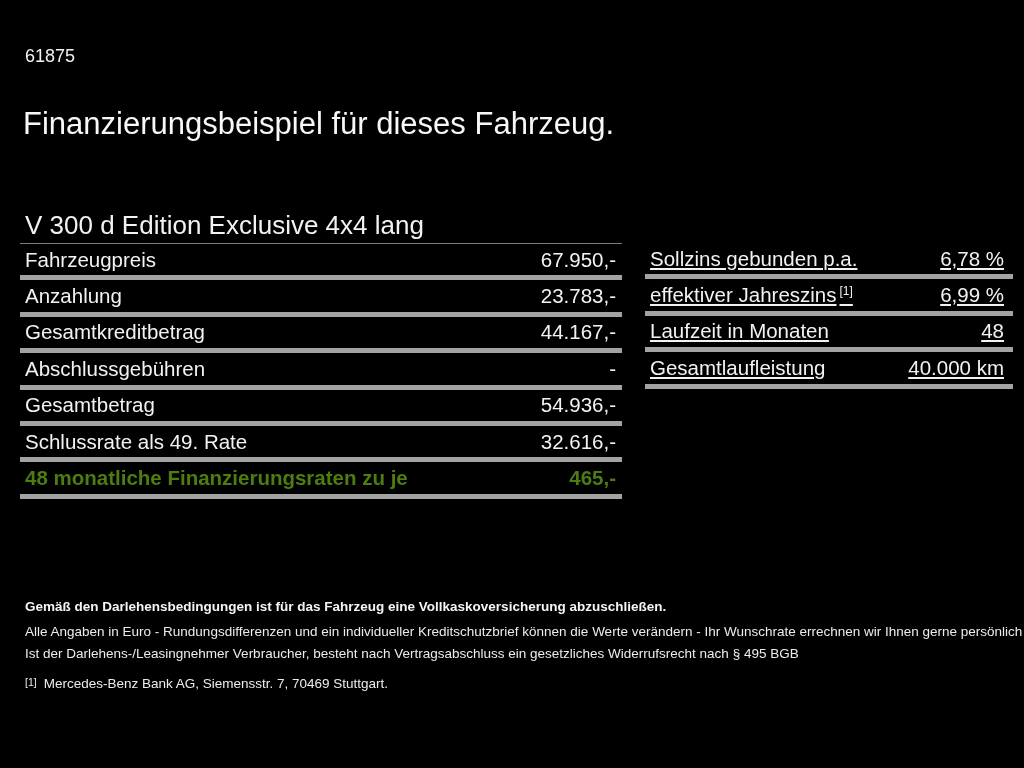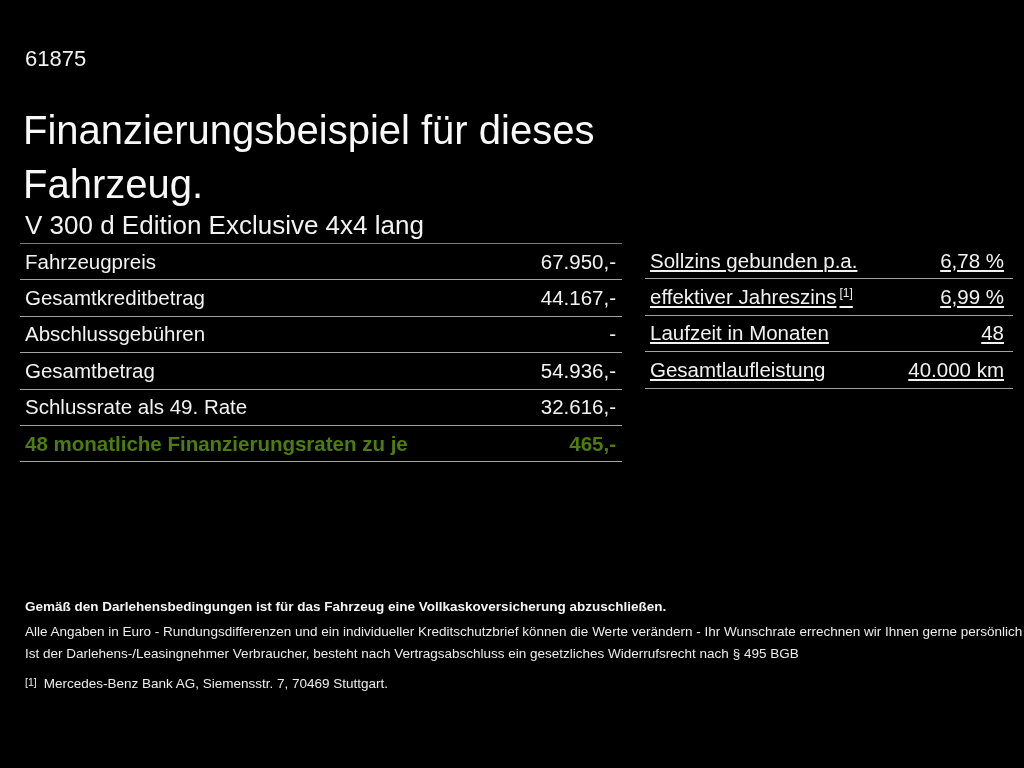--- a/index.html
+++ b/index.html
@@ -13,29 +13,29 @@
     width: 1024px;
     height: 768px;
     background: #000000;
     overflow: hidden;
     color: #f2f2f2;
   }
   .page-id {
     position: absolute;
     left: 25px;
     top: 46px;
-    font-size: 22px;
+    font-size: 18px;
     color: #f2f2f2;
   }
   .title {
     position: absolute;
     left: 23px;
     top: 76px;
     width: 720px;
-    font-size: 40px;
+    font-size: 31px;
     line-height: 54px;
     font-weight: 400;
     color: #f8f8f8;
   }
   .subtitle {
     position: absolute;
     left: 25px;
     top: 210px;
     font-size: 26px;
     color: #f2f2f2;
@@ -53,21 +53,21 @@
     top: 243px;
     width: 368px;
     text-decoration: underline;
   }
   .row {
     display: flex;
     justify-content: space-between;
     align-items: center;
     height: 36.4px;
     box-sizing: border-box;
-    border-bottom: 1px solid #a3a3a3;
+    border-bottom: 5px solid #a3a3a3;
     font-size: 20.5px;
     color: #f2f2f2;
   }
   .row .label {
     padding-left: 5px;
     white-space: nowrap;
   }
   .row .value {
     padding-right: 6px;
     white-space: nowrap;
@@ -120,20 +120,24 @@
   <h1 class="title">Finanzierungsbeispiel für dieses Fahrzeug.</h1>
 
   <div class="subtitle">V 300 d Edition Exclusive 4x4 lang</div>
 
   <div class="table-left">
     <div class="row">
       <span class="label">Fahrzeugpreis</span>
       <span class="value">67.950,-</span>
     </div>
     <div class="row">
+      <span class="label">Anzahlung</span>
+      <span class="value">23.783,-</span>
+    </div>
+    <div class="row">
       <span class="label">Gesamtkreditbetrag</span>
       <span class="value">44.167,-</span>
     </div>
     <div class="row">
       <span class="label">Abschlussgebühren</span>
       <span class="value">-</span>
     </div>
     <div class="row">
       <span class="label">Gesamtbetrag</span>
       <span class="value">54.936,-</span>

